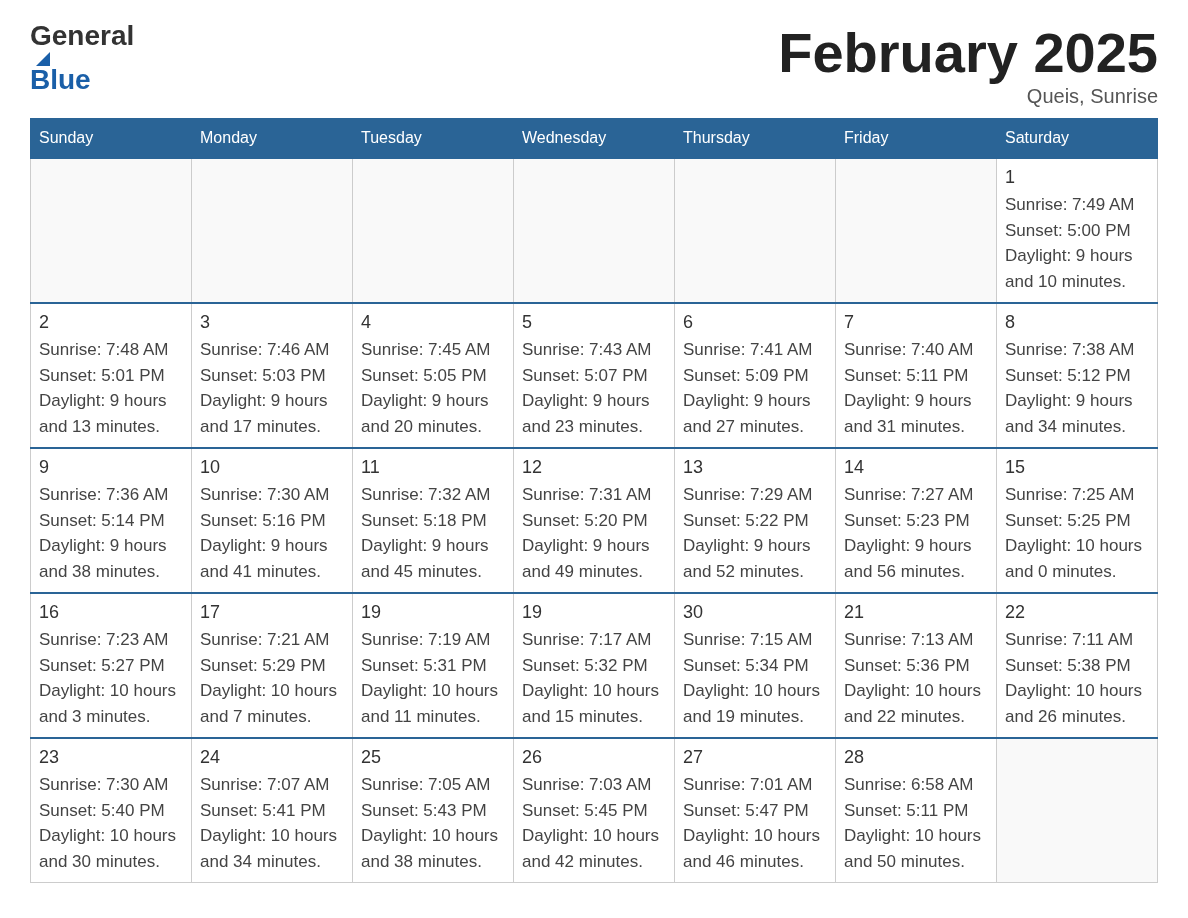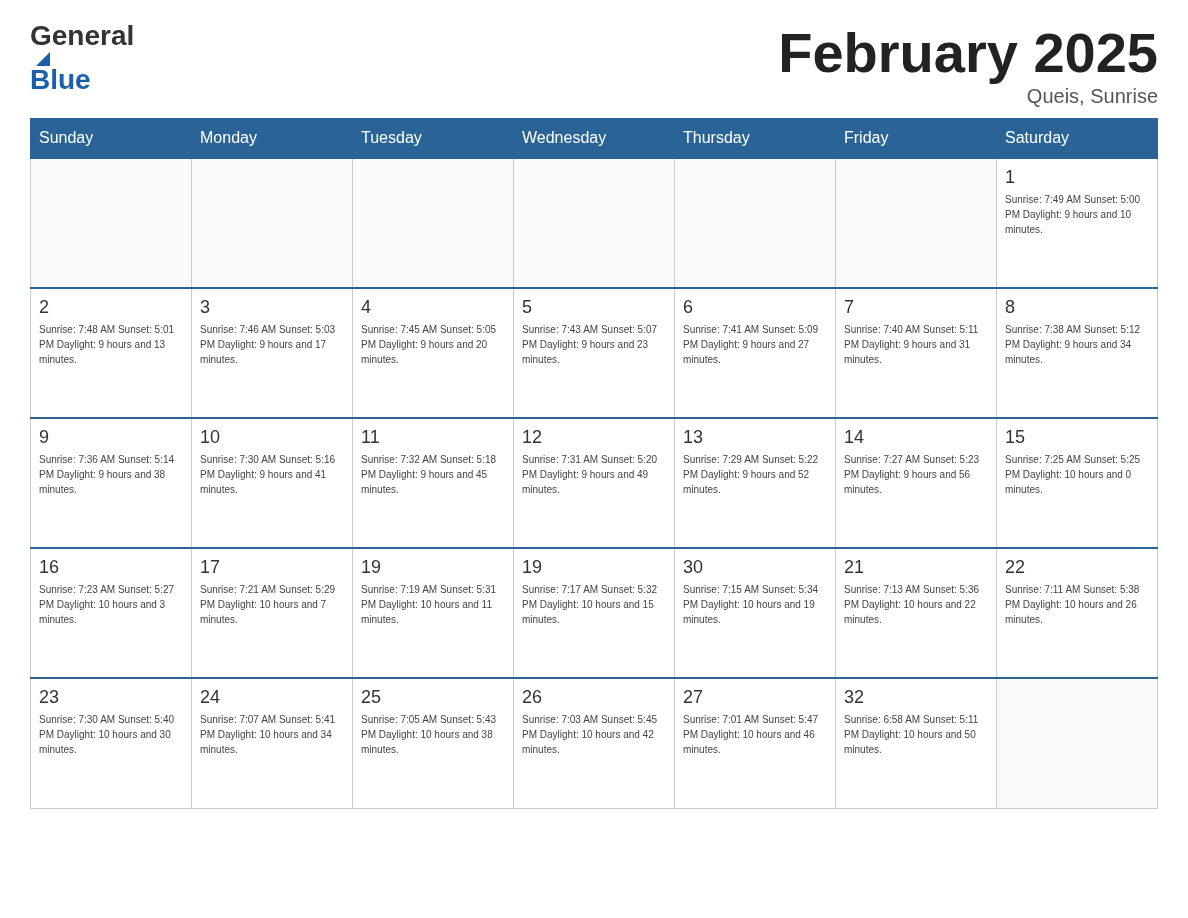--- a/index.html
+++ b/index.html
@@ -72,21 +72,21 @@
       background: #f9f9f9;
     }
     .day-number {
       font-size: 18px;
       color: #333;
       font-weight: normal;
       display: block;
       margin-bottom: 4px;
     }
     .day-info {
-      font-size: 10px;
+      font-size: 17px;
       color: #444;
       line-height: 1.5;
     }
     .calendar tr td {
       height: 130px;
     }
     .last-row td {
       height: 110px;
     }
   </style>
@@ -322,21 +322,21 @@
 and 42 minutes.</div>
         </td>
         <td>
           <span class="day-number">27</span>
           <div class="day-info">Sunrise: 7:01 AM
 Sunset: 5:47 PM
 Daylight: 10 hours
 and 46 minutes.</div>
         </td>
         <td>
-          <span class="day-number">32</span>
+          <span class="day-number">28</span>
           <div class="day-info">Sunrise: 6:58 AM
 Sunset: 5:11 PM
 Daylight: 10 hours
 and 50 minutes.</div>
         </td>
         <td class="empty"></td>
       </tr>
     </tbody>
 </table>
 

